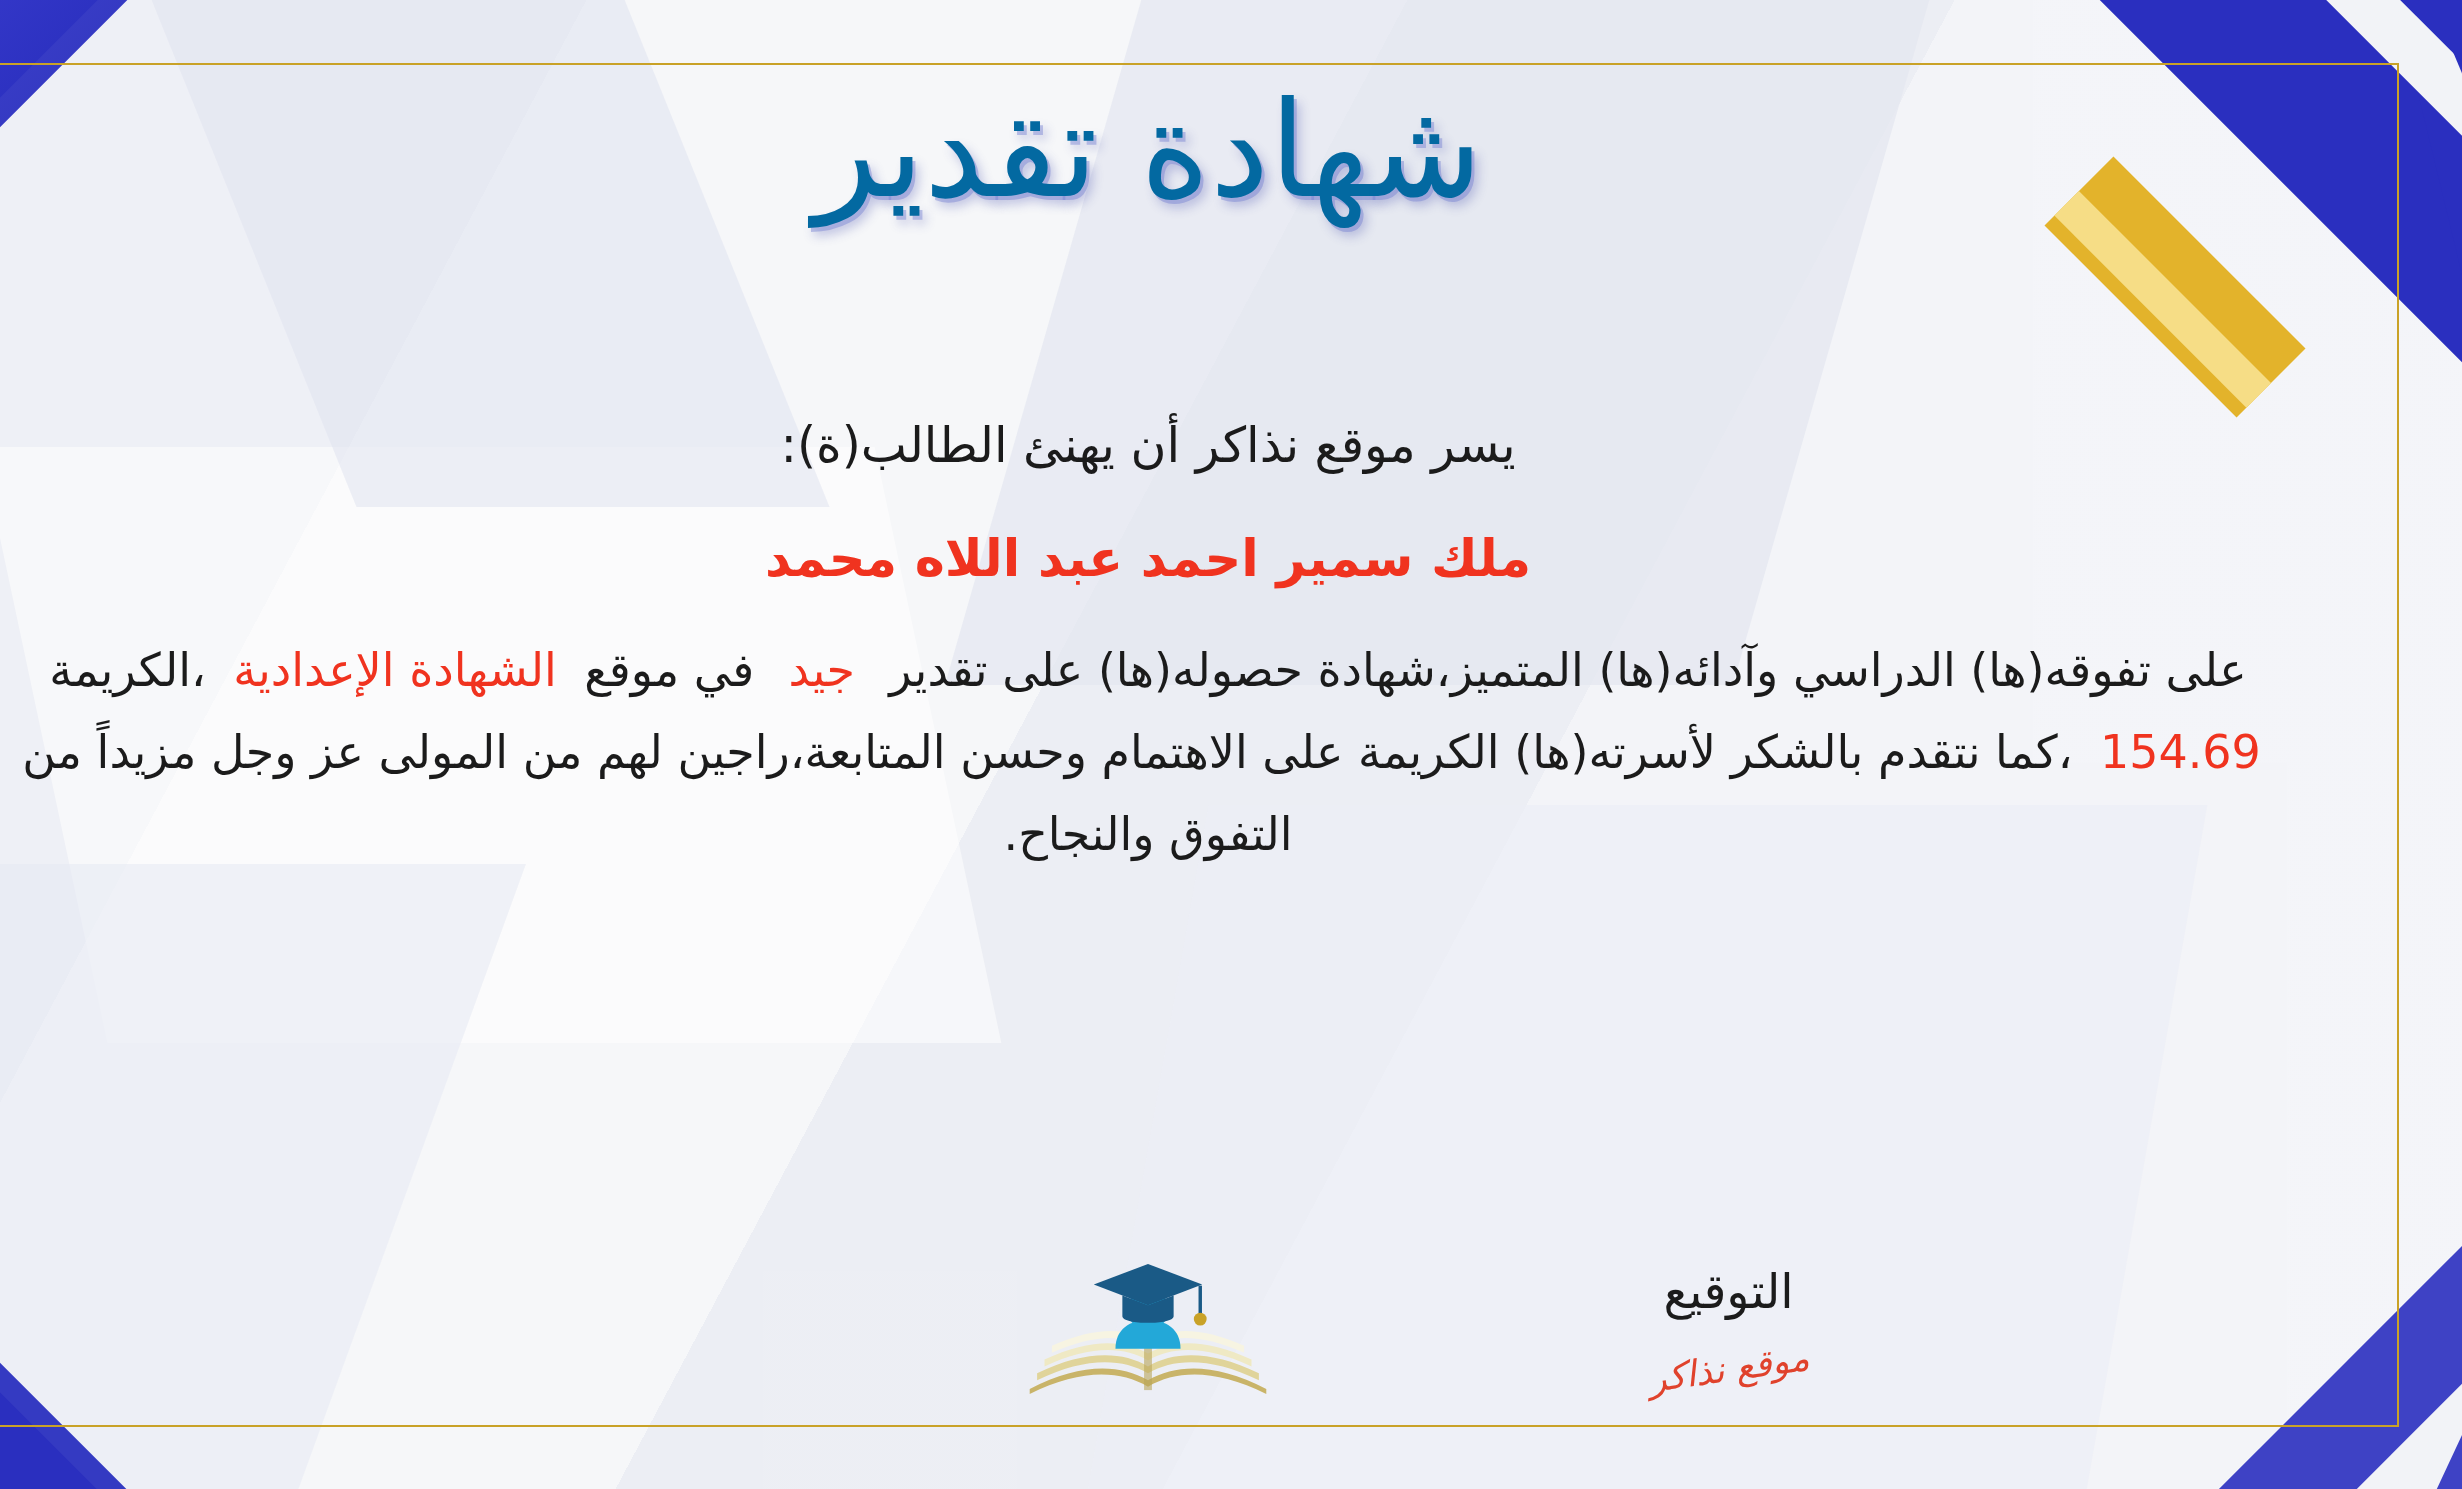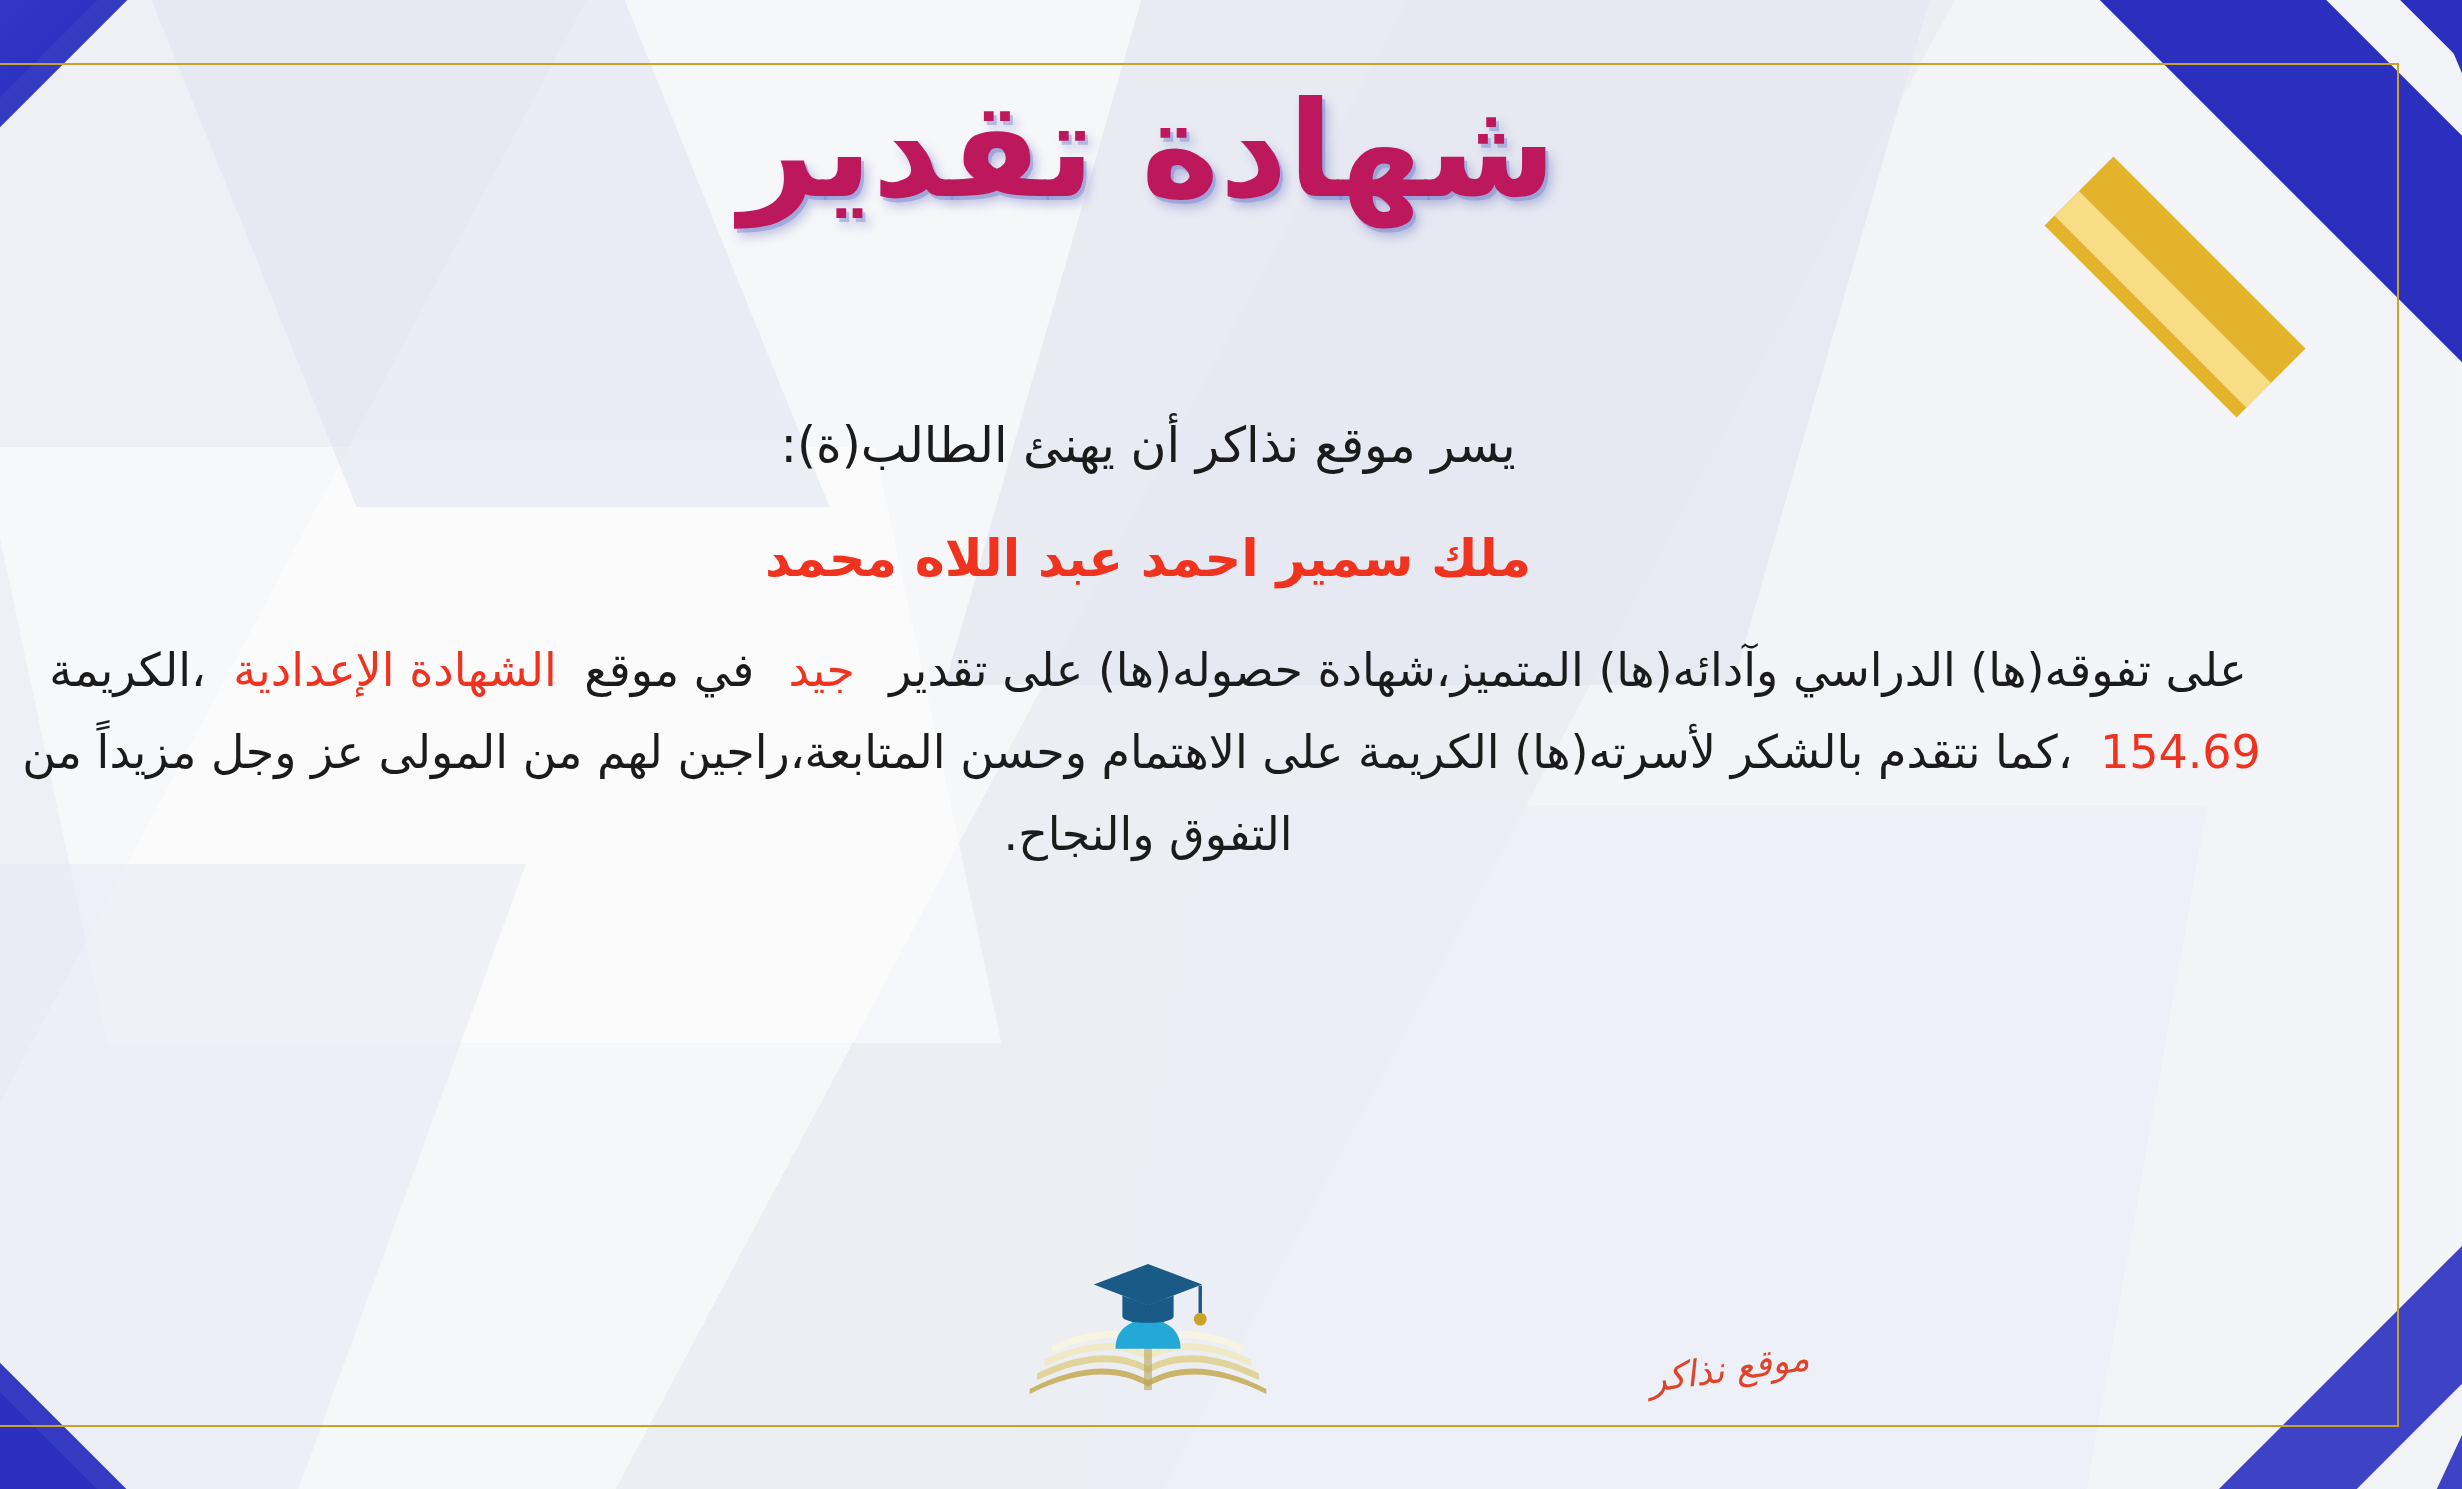--- a/index.html
+++ b/index.html
@@ -62,22 +62,22 @@
   .title-wrap {
     position: absolute;
     top: 74px;
     left: 0; right: 0;
     text-align: center;
   }
   .title {
     display: inline-block;
     font-family: "DejaVu Sans", "Liberation Sans", sans-serif;
     font-size: 133px;
-    font-weight: bold;
-    color: #be185d;
+    font-weight: normal;
+    color: #0369a1;
     letter-spacing: -3px;
     text-shadow:
       3px 3.9px 0 rgba(120,130,210,0.45),
       5.9px 7.9px 10.8px rgba(60,70,170,0.30);
     line-height: 1.15;
   }
 
   
   .body {
     position: absolute;
@@ -228,20 +228,21 @@
       <span class="hl-red grade">جيد</span>
       <span>في موقع</span>
       <span class="hl-red">الشهادة الإعدادية</span>
       <span>،الكريمة</span>
       <span class="hl-red">154.69</span>
       <span>،كما نتقدم بالشكر لأسرته(ها) الكريمة على الاهتمام وحسن المتابعة،راجين لهم من المولى عز وجل مزيداً من التفوق والنجاح.</span>
     </div>
   </div>
 
   <div class="signature-block">
+    <div class="signature-label">التوقيع</div>
     <div class="signature-mark">موقع نذاكر</div>
   </div>
 
   <div class="logo-block">
     <svg class="logo-mark" viewBox="0 0 560 330" xmlns="http://www.w3.org/2000/svg">
 
       <path d="M40,300 C140,250 220,250 280,285 C340,250 420,250 520,300 L520,290 C420,238 340,238 280,272 C220,238 140,238 40,290 Z" fill="#c9b469"></path>
       <path d="M55,272 C150,226 225,226 280,258 C335,226 410,226 505,272 L505,258 C410,212 335,212 280,244 C225,212 150,212 55,258 Z" fill="#e0d49a"></path>
       <path d="M70,244 C160,202 230,202 280,232 C330,202 400,202 490,244 L490,230 C400,188 330,188 280,218 C230,188 160,188 70,230 Z" fill="#efe9c4"></path>
       <path d="M85,216 C170,178 235,178 280,206 C325,178 390,178 475,216 L475,202 C390,164 325,164 280,192 C235,164 170,164 85,202 Z" fill="#f7f4e2"></path>

